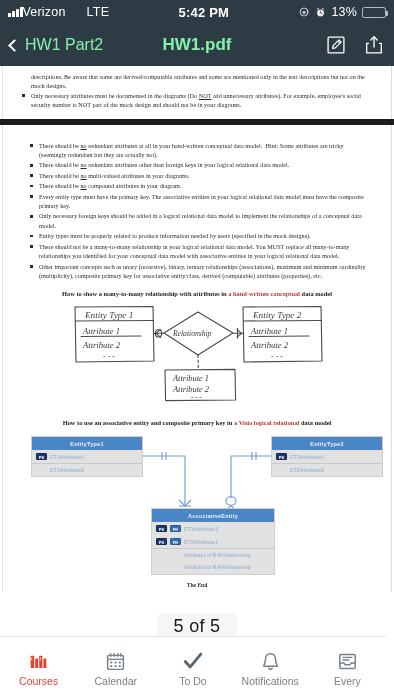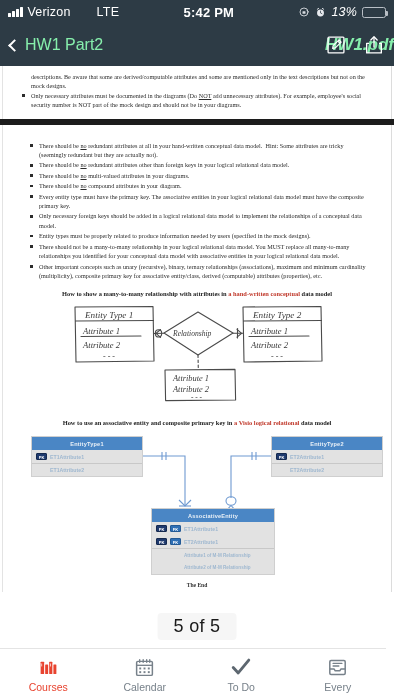--- a/index.html
+++ b/index.html
@@ -10,56 +10,56 @@
     overflow: hidden;
   }
   #app { position: relative; width: 394px; height: 700px; overflow: hidden; }
 
   
   .status-bar {
     height: 24px; background: #2D3B45; color: #ffffff;
     display: flex; align-items: center; padding: 0 8px;
     font-size: 12px; letter-spacing: .2px;
   }
-  .sb-left { display: flex; align-items: center; gap: 5px; flex: 0 0 auto; }
+  .sb-left { display: flex; align-items: center; flex: 0 0 auto; }
   .sb-center { flex: 1; text-align: center; font-weight: bold; font-size: 13px; }
   .sb-right { display: flex; align-items: center; gap: 5px; flex: 0 0 auto; }
   .sig { display: inline-flex; align-items: flex-end; gap: 1.5px; height: 10px; }
   .sig i { display: block; width: 2.5px; background: #ffffff; border-radius: .5px; }
   .sig i:nth-child(1) { height: 4px; }
   .sig i:nth-child(2) { height: 6px; }
   .sig i:nth-child(3) { height: 8px; }
   .sig i:nth-child(4) { height: 10px; }
   .carrier { font-size: 12.5px; }
   .lte { font-size: 12.5px; margin-left: 2px; padding-left: 19px; }
   .batt {
     width: 24px; height: 11px; border: 1.2px solid #b9bfc6; border-radius: 2.5px;
     position: relative; padding: 1px; display: inline-block;
   }
   .batt::after {
     content:""; position: absolute; right: -3px; top: 3px;
     width: 2px; height: 5px; background: #b9bfc6; border-radius: 0 1px 1px 0;
   }
   .batt .lvl { height: 100%; background: #ff2d22; border-radius: 1px; }
-  .pct { font-size: 12.5px; font-style: italic; }
+  .pct { font-size: 12.5px; }
 
   
   .nav-bar {
     height: 42px; background: #2D3B45; color: #86efac;
     display: flex; align-items: center; padding: 0 10px; position: relative;
   }
   .back-btn { display: flex; align-items: center; gap: 4px; cursor: pointer; z-index: 2; }
   .chev {
     width: 9px; height: 9px; border-left: 2.6px solid #fff; border-bottom: 2.6px solid #fff;
     transform: rotate(45deg); margin-right: 2px;
   }
   .back-label { font-size: 16px; }
   .doc-title {
-    position: absolute; left: 0; right: 0; text-align: right;
-    font-size: 17px; font-weight: bold; pointer-events: none; font-style: italic;
+    position: absolute; left: 0; right: 0; text-align: center;
+    font-size: 17px; font-weight: bold; pointer-events: none;
   }
   .nav-actions { margin-left: auto; display: flex; align-items: center; gap: 18px; z-index: 2; }
   .nav-icon { width: 20px; height: 20px; cursor: pointer; }
 
   
   .doc-view {
     position: absolute; top: 66px; left: 0; right: 0; bottom: 52px;
     background: #ffffff; overflow: hidden;
   }
   .pdf-page {
@@ -134,21 +134,21 @@
   .page-pill {
     position: absolute; left: 50%; transform: translateX(-50%);
     bottom: 8px;
     background: rgba(245,245,245,0.94);
     border-radius: 4px; padding: 3px 16px;
     font-size: 18px; color: #1a1a1a; letter-spacing: .3px;
   }
 
   
   .tab-bar {
-    position: absolute; bottom: 0; left: 0; right: 8px; height: 52px;
+    position: absolute; bottom: 0; left: 0; right: 8px; height: 64px;
     background: #ffffff; border-top: 1px solid #e4e4e4;
     display: flex; align-items: flex-end;
   }
   .tab {
     flex: 1; display: flex; flex-direction: column; align-items: center;
     justify-content: center; gap: 3px; cursor: pointer; height: 100%;
   }
   .tab .ic { height: 21px; display: flex; align-items: center; justify-content: center; }
   .tab .lbl { font-size: 10.5px; color: #77818a; }
   .tab.active .lbl { color: #e8432f; }
@@ -392,20 +392,29 @@
 
     <div class="tab">
       <span class="ic">
         <svg width="22" height="22" viewBox="0 0 24 24">
           <path d="M3.5 12.5 L9 18.5 L20.5 4.5" fill="none" stroke="#5d6770" stroke-width="3.1" stroke-linecap="round" stroke-linejoin="round"></path>
         </svg>
       </span>
       <span class="lbl">To Do</span>
     </div>
 
+    <div class="tab">
+      <span class="ic">
+        <svg width="21" height="21" viewBox="0 0 24 24">
+          <path d="M12 3.2 C8.4 3.2 6.3 5.9 6.3 9.2 C6.3 13.6 4.6 15.2 4.2 17.3 L19.8 17.3 C19.4 15.2 17.7 13.6 17.7 9.2 C17.7 5.9 15.6 3.2 12 3.2 Z" fill="none" stroke="#77818a" stroke-width="1.7" stroke-linejoin="round"></path>
+          <path d="M10.1 19.6 C10.5 20.5 11.2 21 12 21 C12.8 21 13.5 20.5 13.9 19.6" fill="none" stroke="#77818a" stroke-width="1.7" stroke-linecap="round"></path>
+        </svg>
+      </span>
+      <span class="lbl">Notifications</span>
+    </div>
 
     <div class="tab">
       <span class="ic">
         <svg width="21" height="21" viewBox="0 0 24 24">
           <rect x="3.2" y="4" width="17.6" height="16" rx="1.4" fill="none" stroke="#77818a" stroke-width="1.7"></rect>
           <path d="M3.2 13.6 H8 L9.4 15.8 H14.6 L16 13.6 H20.8" fill="none" stroke="#77818a" stroke-width="1.7" stroke-linejoin="round"></path>
           <path d="M7 7.3 H17 M7 10.2 H13.5" stroke="#77818a" stroke-width="1.6" stroke-linecap="round"></path>
         </svg>
       </span>
       <span class="lbl">Every</span>

